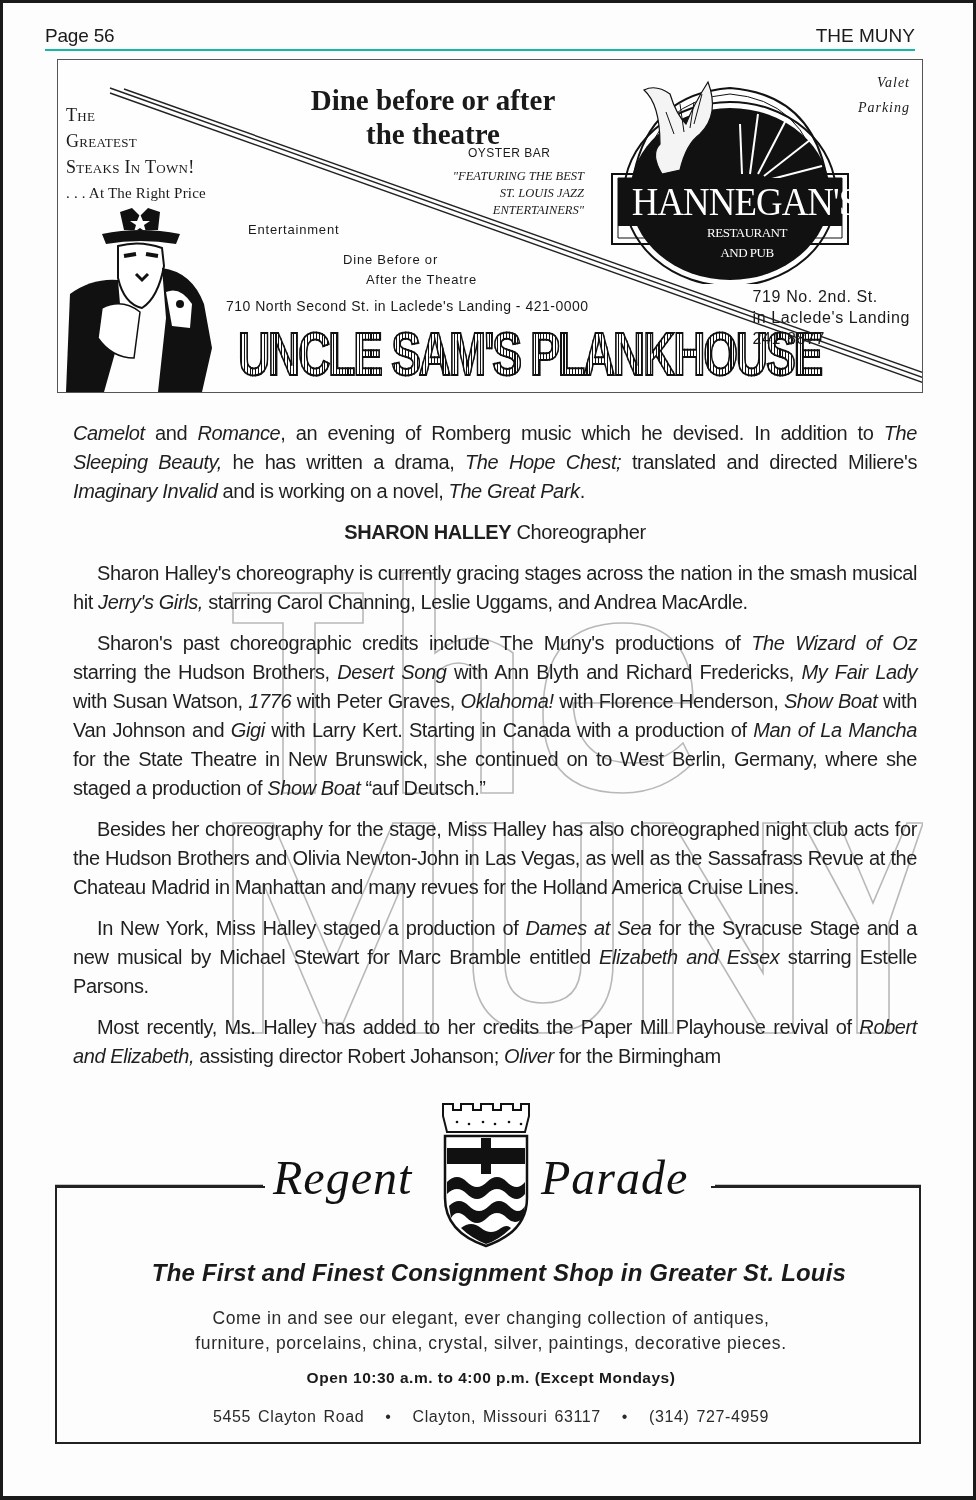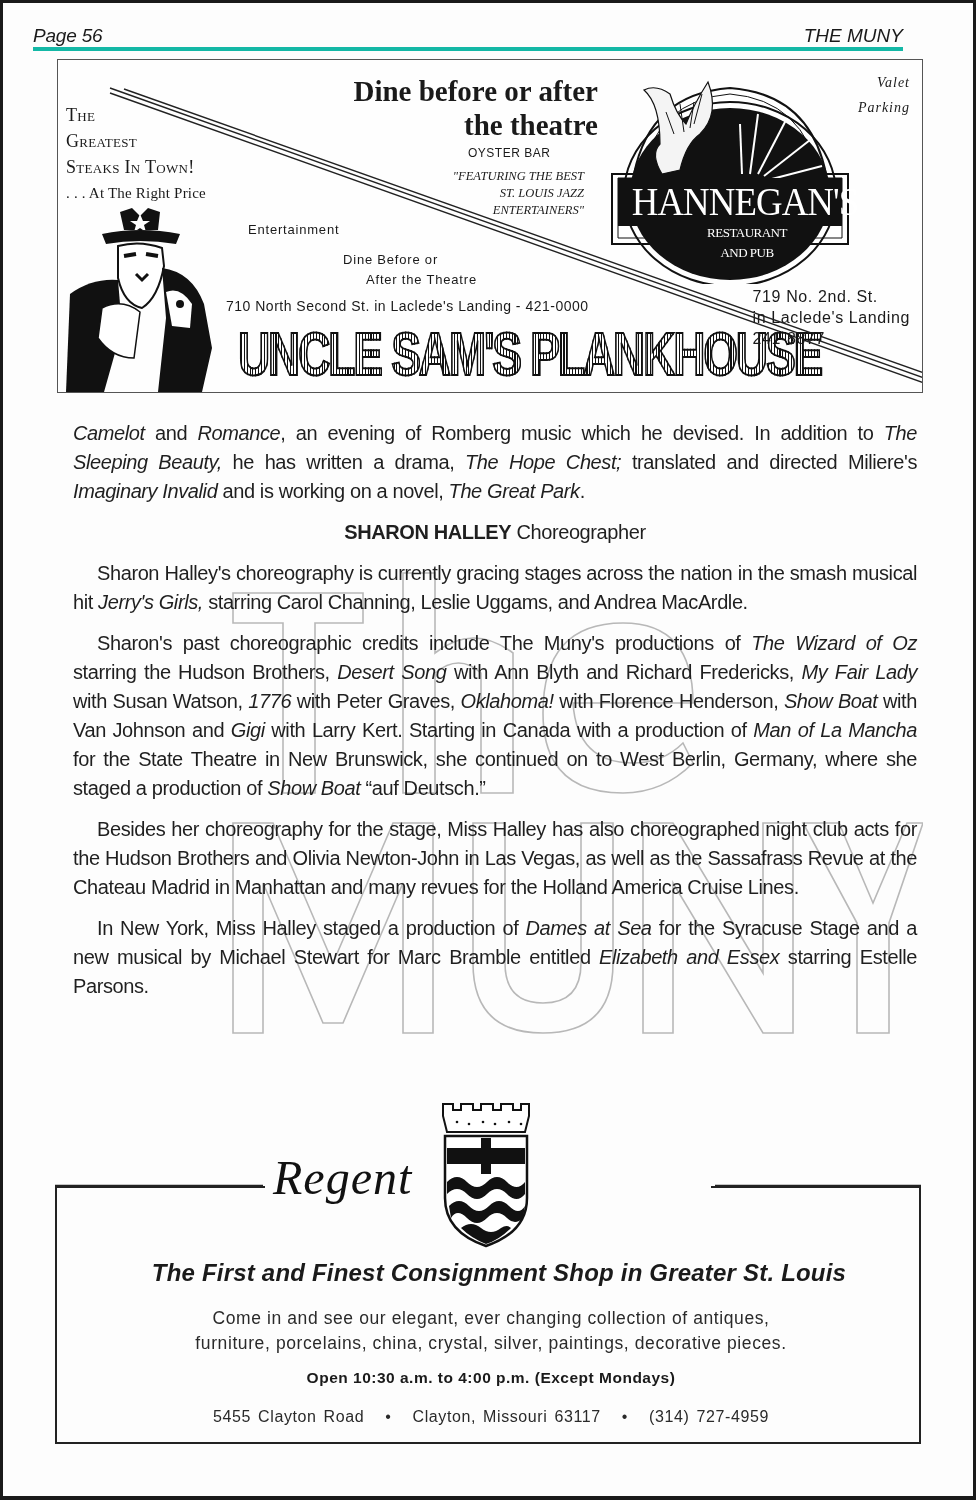--- a/index.html
+++ b/index.html
@@ -11,43 +11,42 @@
       color: #1a1a1a;
     }
     .page-frame {
       position: absolute; left: 0; top: 0; width: 976px; height: 1500px;
       border: 3px solid #1a1a1a;
       border-bottom-width: 4px;
       background: #fdfdfd;
     }
     
     .running-head {
-      position: absolute; left: 30px; top: 20px; width: 870px; height: 28px;
-      border-bottom: 4px solid #14b8a6;
-      font-style: italic;
+      position: absolute; left: 42px; top: 20px; width: 870px; height: 28px;
+      border-bottom: 2px solid #14b8a6;
     }
     .running-head .pg { position: absolute; left: 0; top: 2px; font-size: 19px; font-family: "Liberation Sans", sans-serif; letter-spacing: -0.2px; }
     .running-head .mag { position: absolute; right: 0; top: 2px; font-size: 19px; font-family: "Liberation Sans", sans-serif; letter-spacing: 0px; }
 
     
     .ad-top {
       position: absolute; left: 54px; top: 56px; width: 866px; height: 334px;
       border: 1.5px solid #555;
       background: #fefefe;
       overflow: hidden;
     }
     .ad-top .diag { position: absolute; left: 0; top: 0; width: 866px; height: 334px; }
     .steaks {
       position: absolute; left: 8px; top: 42px; font-family: "Liberation Serif", serif;
       font-size: 18px; line-height: 26px; font-variant: small-caps; letter-spacing: 0.3px;
     }
     .steaks .line { display: block; }
     .steaks .price { font-variant: normal; font-size: 15px; letter-spacing: 0.2px; }
     .dine-head {
-      position: absolute; left: 210px; top: 14px; width: 330px; text-align: right;
+      position: absolute; left: 210px; top: 23px; width: 330px; text-align: center;
       font-family: "Liberation Serif", serif; font-weight: bold; font-size: 29px; line-height: 34px;
     }
     .oyster { position: absolute; left: 410px; top: 86px; font-size: 12px; letter-spacing: 0.5px; }
     .featuring {
       position: absolute; left: 360px; top: 108px; width: 166px; text-align: right;
       font-family: "Liberation Serif", serif; font-style: italic; font-size: 12.5px; line-height: 17px;
     }
     .ent-label { position: absolute; left: 190px; top: 162px; font-size: 13px; letter-spacing: 0.8px; }
     .dine-before { position: absolute; left: 285px; top: 192px; font-size: 13px; letter-spacing: 0.8px; }
     .after-theatre { position: absolute; left: 308px; top: 212px; font-size: 13px; letter-spacing: 0.8px; }
@@ -240,20 +239,21 @@
     <p><i>Camelot</i><span> and </span><i>Romance</i><span>, an evening of Romberg music which he devised. In addition to </span><i>The Sleeping Beauty,</i><span> he has written a drama, </span><i>The Hope Chest;</i><span> translated and directed Miliere's </span><i>Imaginary Invalid</i><span> and is working on a novel, </span><i>The Great Park</i><span>.</span></p>
     <p class="sub-head">
       <b>SHARON HALLEY</b>
       <span> </span>
       <span>Choreographer</span>
     </p>
     <p class="indent"><span>Sharon Halley's choreography is currently gracing stages across the nation in the smash musical hit </span><i>Jerry's Girls,</i><span> starring Carol Channing, Leslie Uggams, and Andrea MacArdle.</span></p>
     <p class="indent"><span>Sharon's past choreographic credits include The Muny's productions of </span><i>The Wizard of Oz</i><span> starring the Hudson Brothers, </span><i>Desert Song</i><span> with Ann Blyth and Richard Fredericks, </span><i>My Fair Lady</i><span> with Susan Watson, </span><i>1776</i><span> with Peter Graves, </span><i>Oklahoma!</i><span> with Florence Henderson, </span><i>Show Boat</i><span> with Van Johnson and </span><i>Gigi</i><span> with Larry Kert. Starting in Canada with a production of </span><i>Man of La Mancha</i><span> for the State Theatre in New Brunswick, she continued on to West Berlin, Germany, where she staged a production of </span><i>Show Boat</i><span> “auf Deutsch.”</span></p>
     <p class="indent"><span>Besides her choreography for the stage, Miss Halley has also choreographed night club acts for the Hudson Brothers and Olivia Newton-John in Las Vegas, as well as the Sassafrass Revue at the Chateau Madrid in Manhattan and many revues for the Holland America Cruise Lines.</span></p>
     <p class="indent"><span>In New York, Miss Halley staged a production of </span><i>Dames at Sea</i><span> for the Syracuse Stage and a new musical by Michael Stewart for Marc Bramble entitled </span><i>Elizabeth and Essex</i><span> starring Estelle Parsons.</span></p>
+    <p class="indent"><span>Most recently, Ms. Halley has added to her credits the Paper Mill Playhouse revival of </span><i>Robert and Elizabeth,</i><span> assisting director Robert Johanson; </span><i>Oliver</i><span> for the Birmingham</span></p>
   </div>
 
   <div class="regent-row">
     <svg style="position:absolute;left:0;top:0;width:866px;height:150px" viewBox="0 0 866 150">
       <line x1="0" y1="86" x2="208" y2="86" stroke="#222" stroke-width="2.5"></line>
       <line x1="660" y1="86" x2="866" y2="86" stroke="#222" stroke-width="2.5"></line>
     </svg>
     <span class="regent-word left">Regent</span>
     <svg class="crest" viewBox="0 0 96 146">
       <path d="M6 14 L6 2 L16 2 L16 8 L24 8 L24 2 L36 2 L36 8 L44 8 L44 2 L56 2 L56 8 L64 8 L64 2 L76 2 L76 8 L84 8 L84 2 L92 2 L92 14 L88 30 L10 30 Z" fill="#fff" stroke="#111" stroke-width="2"></path>
@@ -265,20 +265,21 @@
           <circle cx="72" cy="20" r="1.3"></circle>
           <circle cx="84" cy="22" r="1.3"></circle>
         </g>
       <path d="M8 34 L90 34 L90 96 Q90 130 49 144 Q8 130 8 96 Z" fill="#fff" stroke="#111" stroke-width="2.5"></path>
       <rect x="10" y="46" width="78" height="16" fill="#111"></rect>
       <rect x="44" y="36" width="10" height="36" fill="#111"></rect>
       <path d="M10 80 Q20 70 30 80 Q40 90 50 80 Q60 70 70 80 Q80 90 88 80 L88 92 Q80 102 70 92 Q60 82 50 92 Q40 102 30 92 Q20 82 10 92 Z" fill="#111"></path>
       <path d="M12 104 Q22 94 32 104 Q42 114 52 104 Q62 94 72 104 Q82 114 88 104 L86 116 Q78 124 70 116 Q60 106 50 116 Q40 126 30 116 Q20 106 14 116 Z" fill="#111"></path>
       <path d="M24 126 Q34 118 44 126 Q54 134 64 126 Q70 122 74 126 Q62 138 49 142 Q34 136 24 126 Z" fill="#111"></path>
     </svg>
+    <span class="regent-word right">Parade</span>
   </div>
 
   <div class="ad-bottom">
     <div class="top-left-rule"></div>
     <div class="top-right-rule"></div>
   </div>
 
   <div class="tagline">The First and Finest Consignment Shop in Greater St. Louis</div>
   <div class="desc">
     <div>Come in and see our elegant, ever changing collection of antiques,</div>

